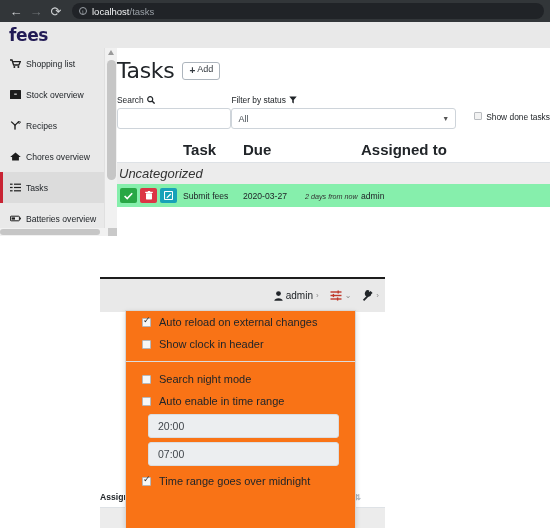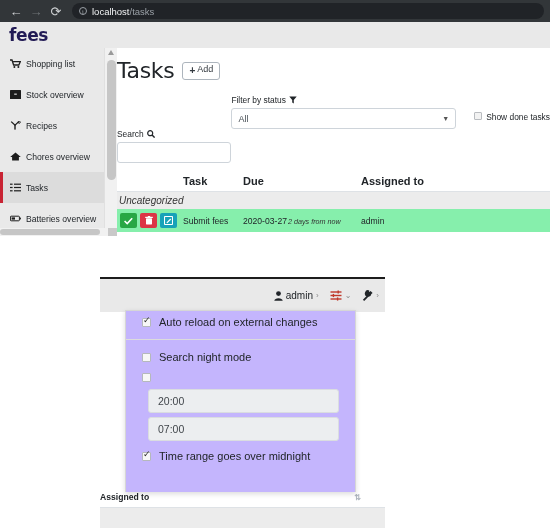--- a/index.html
+++ b/index.html
@@ -108,21 +108,21 @@
 
   .alerts { display: flex; gap: 7px; margin-top: 9px; }
   .alert {
     padding: 6px 9px; border-radius: 3px; font-size: 9.3px; white-space: nowrap;
     line-height: 1.1;
   }
   .alert-warning { background: #f5c21b; color: #2b2b2b; }
   .alert-danger { background: #d9435e; color: #ffffff; }
 
   .filters { display: flex; margin-top: 12px; align-items: flex-start; }
-  .f-search { width: 115px; margin-top: 34px; }
+  .f-search { width: 115px; }
   .f-status { width: 226px; margin-left: 0; }
   .f-label {
     font-size: 8.4px; color: #212529; margin-bottom: 3px;
     display: flex; align-items: center; white-space: nowrap;
   }
   .f-label .lic { margin-left: 3px; display: inline-flex; }
   .f-input {
     height: 21px; border: 1px solid #ced4da; border-radius: 3px; background: #fff;
     width: 100%;
   }
@@ -137,43 +137,43 @@
     font-size: 8.4px; color: #212529; white-space: nowrap;
   }
   .cbox {
     width: 8px; height: 8px; border: 1px solid #b9bcc0; background: #f2f2f2;
     margin-right: 4px; flex: none; border-radius: 1px; position: relative;
   }
 
   
   .tbl { margin-top: 9px; width: 433px; border-collapse: collapse; }
   .tbl th {
-    text-align: left; font-size: 11px; color: #212529; font-weight: bold;
+    text-align: left; font-size: 15px; color: #212529; font-weight: bold;
     padding: 3px 0 4px; border-bottom: 1px solid #dee2e6; white-space: nowrap;
   }
   .tbl td {
     font-size: 8.6px; color: #212529; padding: 3px 0; vertical-align: middle;
   }
   .col-act { width: 66px; }
   .col-task { width: 60px; }
   .col-due { width: 118px; }
   .group-row td {
-    background: #ececec; font-style: italic; font-size: 10px; color: #333;
+    background: #ececec; font-style: italic; font-size: 13px; color: #333;
     padding: 3px 0 3px 2px;
   }
   .task-row td { background: #86efac; padding: 4px 0; }
   .actions { display: flex; gap: 3px; padding-left: 3px; }
   .abtn {
     width: 17px; height: 15px; border-radius: 2px; display: flex;
     align-items: center; justify-content: center; color: #fff; font-size: 8px;
   }
   .abtn-done { background: #28a745; }
   .abtn-del  { background: #dc3545; }
   .abtn-edit { background: #17a2b8; }
-  .due-rel { font-style: italic; font-size: 7.2px; color: #333; margin-left: 1px; }
+  .due-rel { font-style: italic; font-size: 7.2px; color: #333; margin-left: 18px; }
 
   
   .lower-win {
     position: absolute; left: 100px; top: 277px; width: 285px; height: 251px;
     background: #e9e9e9; border-top: 2px solid #1c1c1c;
   }
   .lower-header {
     position: absolute; left: 0; top: 0; width: 285px; height: 33px;
     display: flex; align-items: center; justify-content: flex-end;
     padding-right: 6px; gap: 11px;
@@ -194,22 +194,22 @@
   .ghost-head {
     position: absolute; left: 0; top: 175px; width: 285px; height: 21px;
     border-bottom: 1px solid #dee2e6; display: flex; align-items: center;
     font-size: 8.6px; font-weight: bold; color: #212529;
     justify-content: space-between; padding: 0 6px 0 0;
   }
   .ghost-head .sort-ico { color: #adb5bd; font-size: 8px; margin-right: 18px; }
 
   
   .menu {
-    position: absolute; left: 125px; top: 310px; width: 231px; height: 182px;
-    background: #c4b5fd; border: 1px solid #d6d6d6; border-bottom: none;
+    position: absolute; left: 125px; top: 310px; width: 231px; height: 218px;
+    background: #f97316; border: 1px solid #d6d6d6; border-bottom: none;
     box-shadow: 0 2px 5px rgba(0,0,0,0.14);
   }
   .menu-item {
     display: flex; align-items: center; padding: 5px 10px 5px 16px;
     font-size: 11px; color: #212529; white-space: nowrap;
   }
   .menu-cbox {
     width: 9px; height: 9px; border: 1px solid #b5b8bc; background: #f7f7f7;
     margin-right: 8px; flex: none; border-radius: 1px; position: relative;
   }
@@ -448,27 +448,32 @@
       </div>
       <div class="ghost-row"></div>
     </div>
   </div>
 
   <div class="menu">
     <div class="menu-item">
       <span class="menu-cbox checked"></span>
       <span>Auto reload on external changes</span>
     </div>
+    <div class="menu-item">
+      <span class="menu-cbox"></span>
+      <span>Show clock in header</span>
+    </div>
     <div class="menu-div"></div>
     <div class="menu-item">
       <span class="menu-cbox"></span>
       <span>Search night mode</span>
     </div>
     <div class="menu-item">
       <span class="menu-cbox"></span>
+      <span>Auto enable in time range</span>
     </div>
     <div class="menu-input">20:00</div>
     <div class="menu-input">07:00</div>
     <div class="menu-item">
       <span class="menu-cbox checked"></span>
       <span>Time range goes over midnight</span>
     </div>
   </div>
 
 </div>

